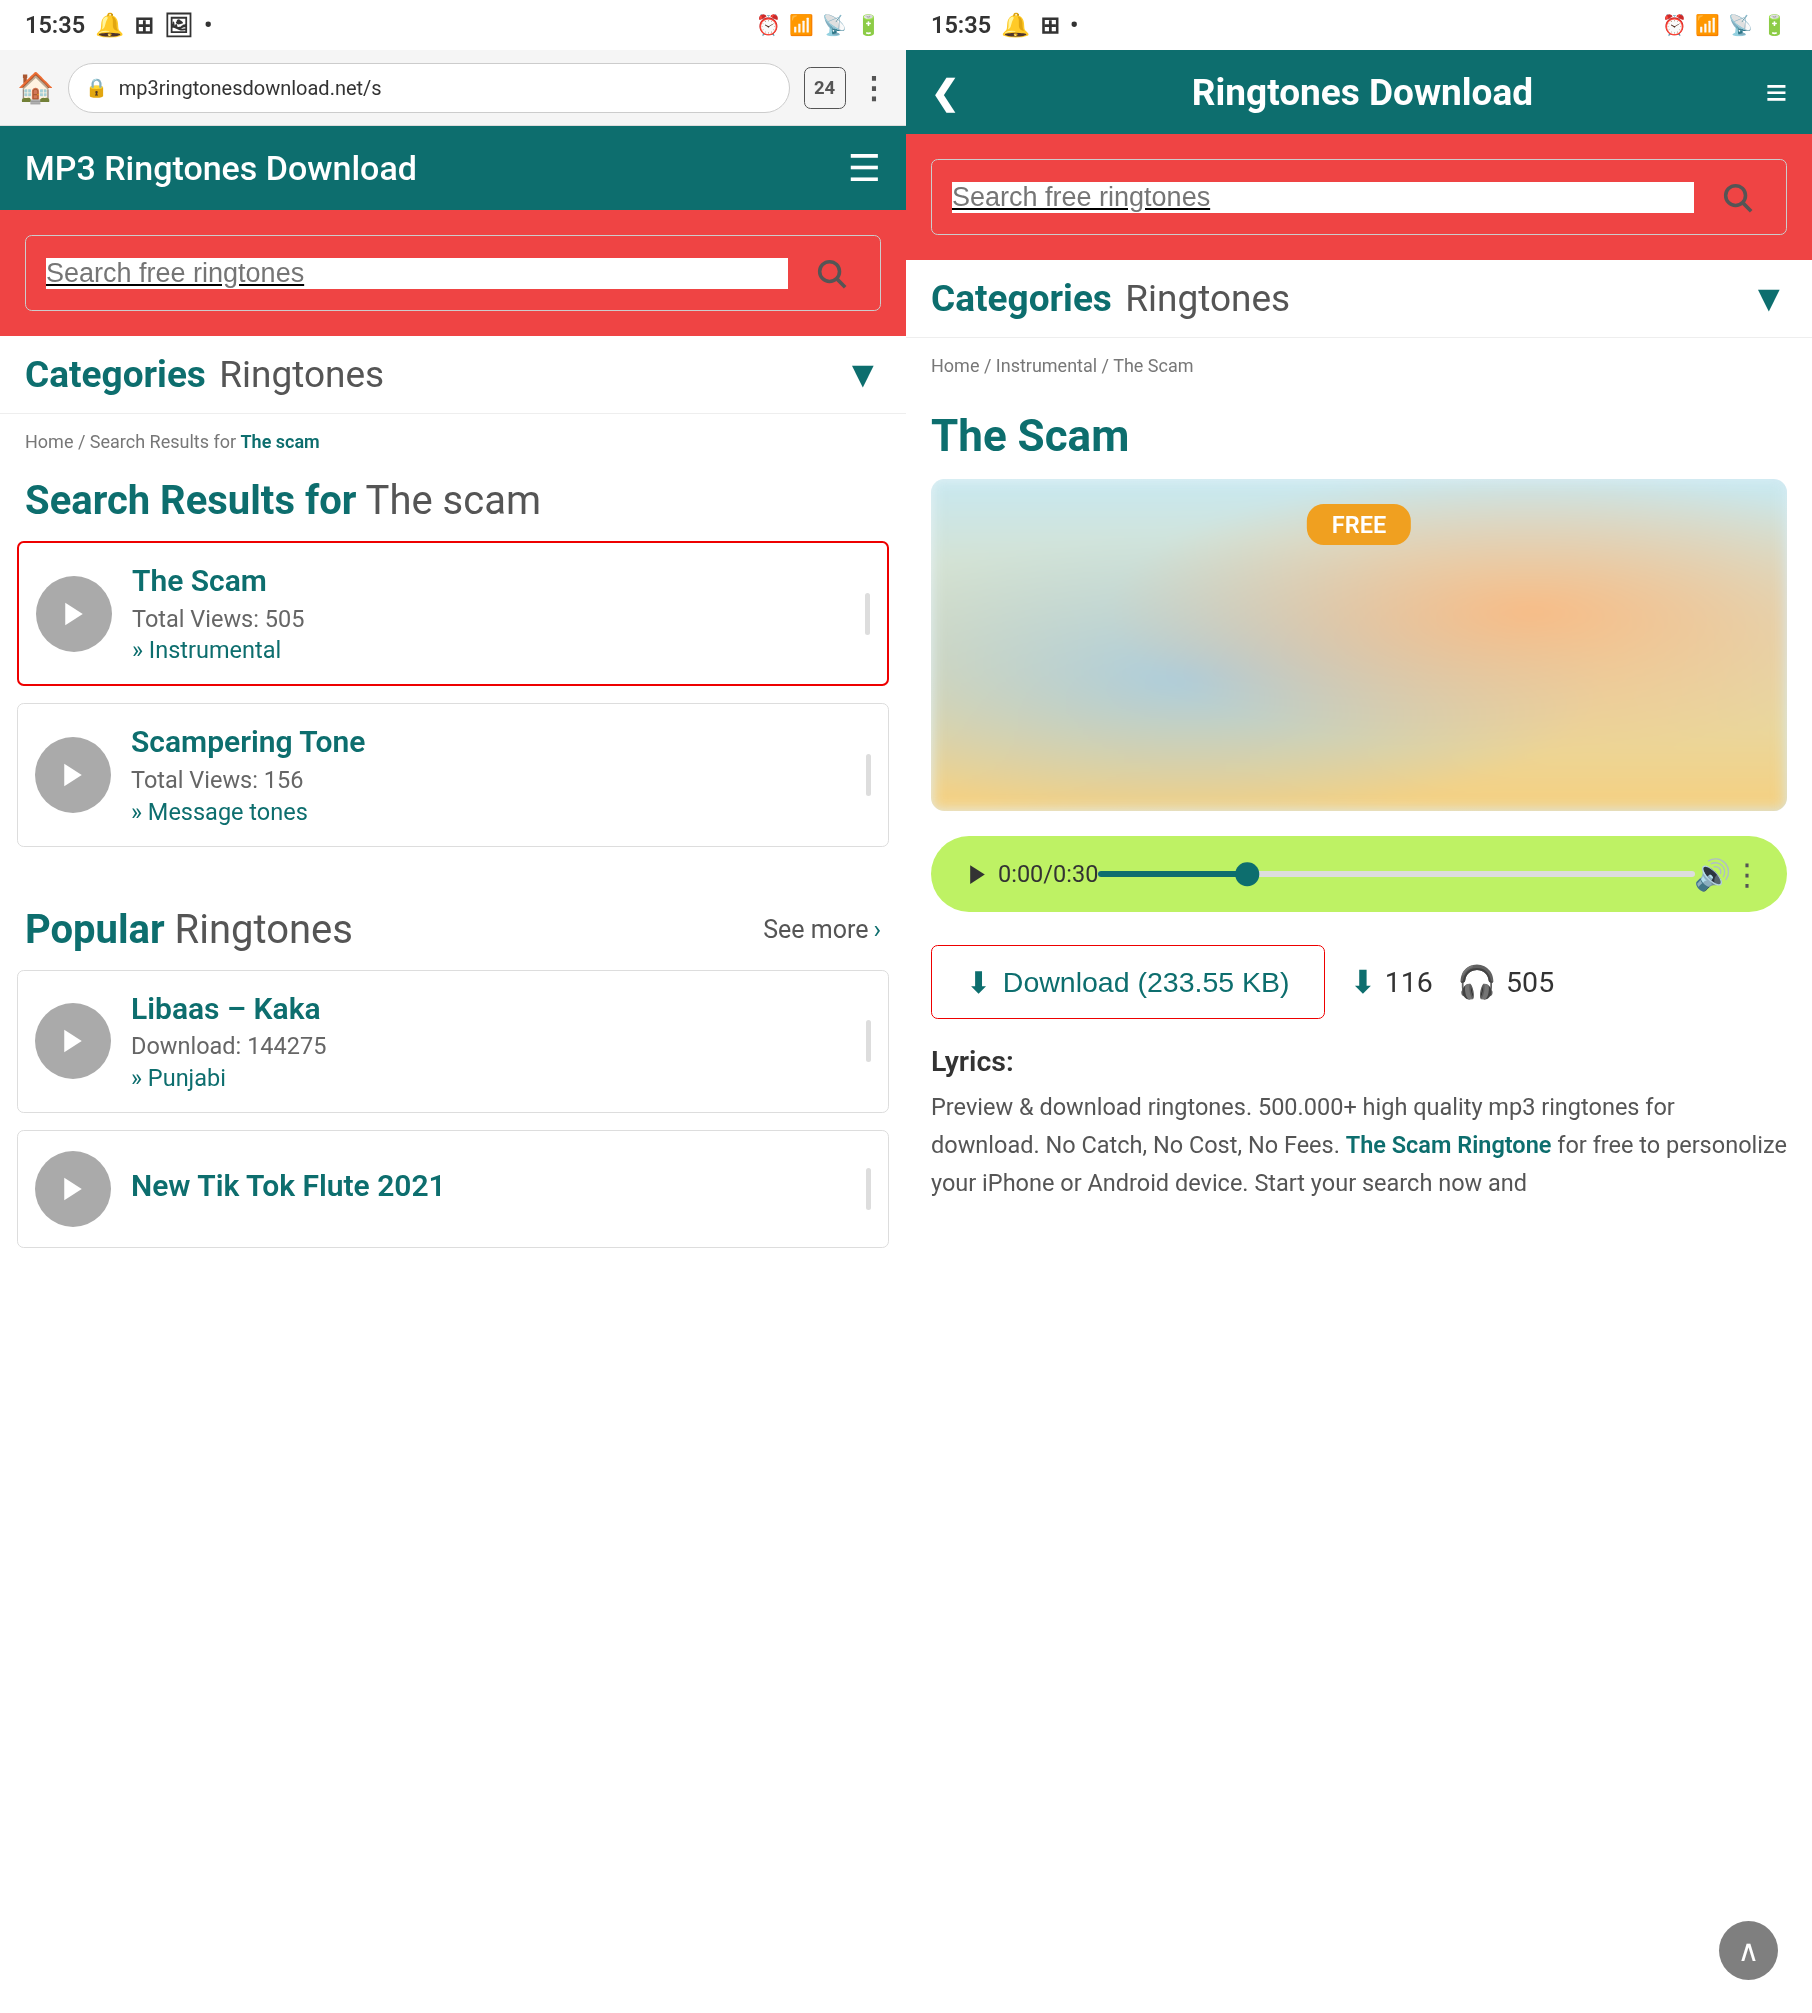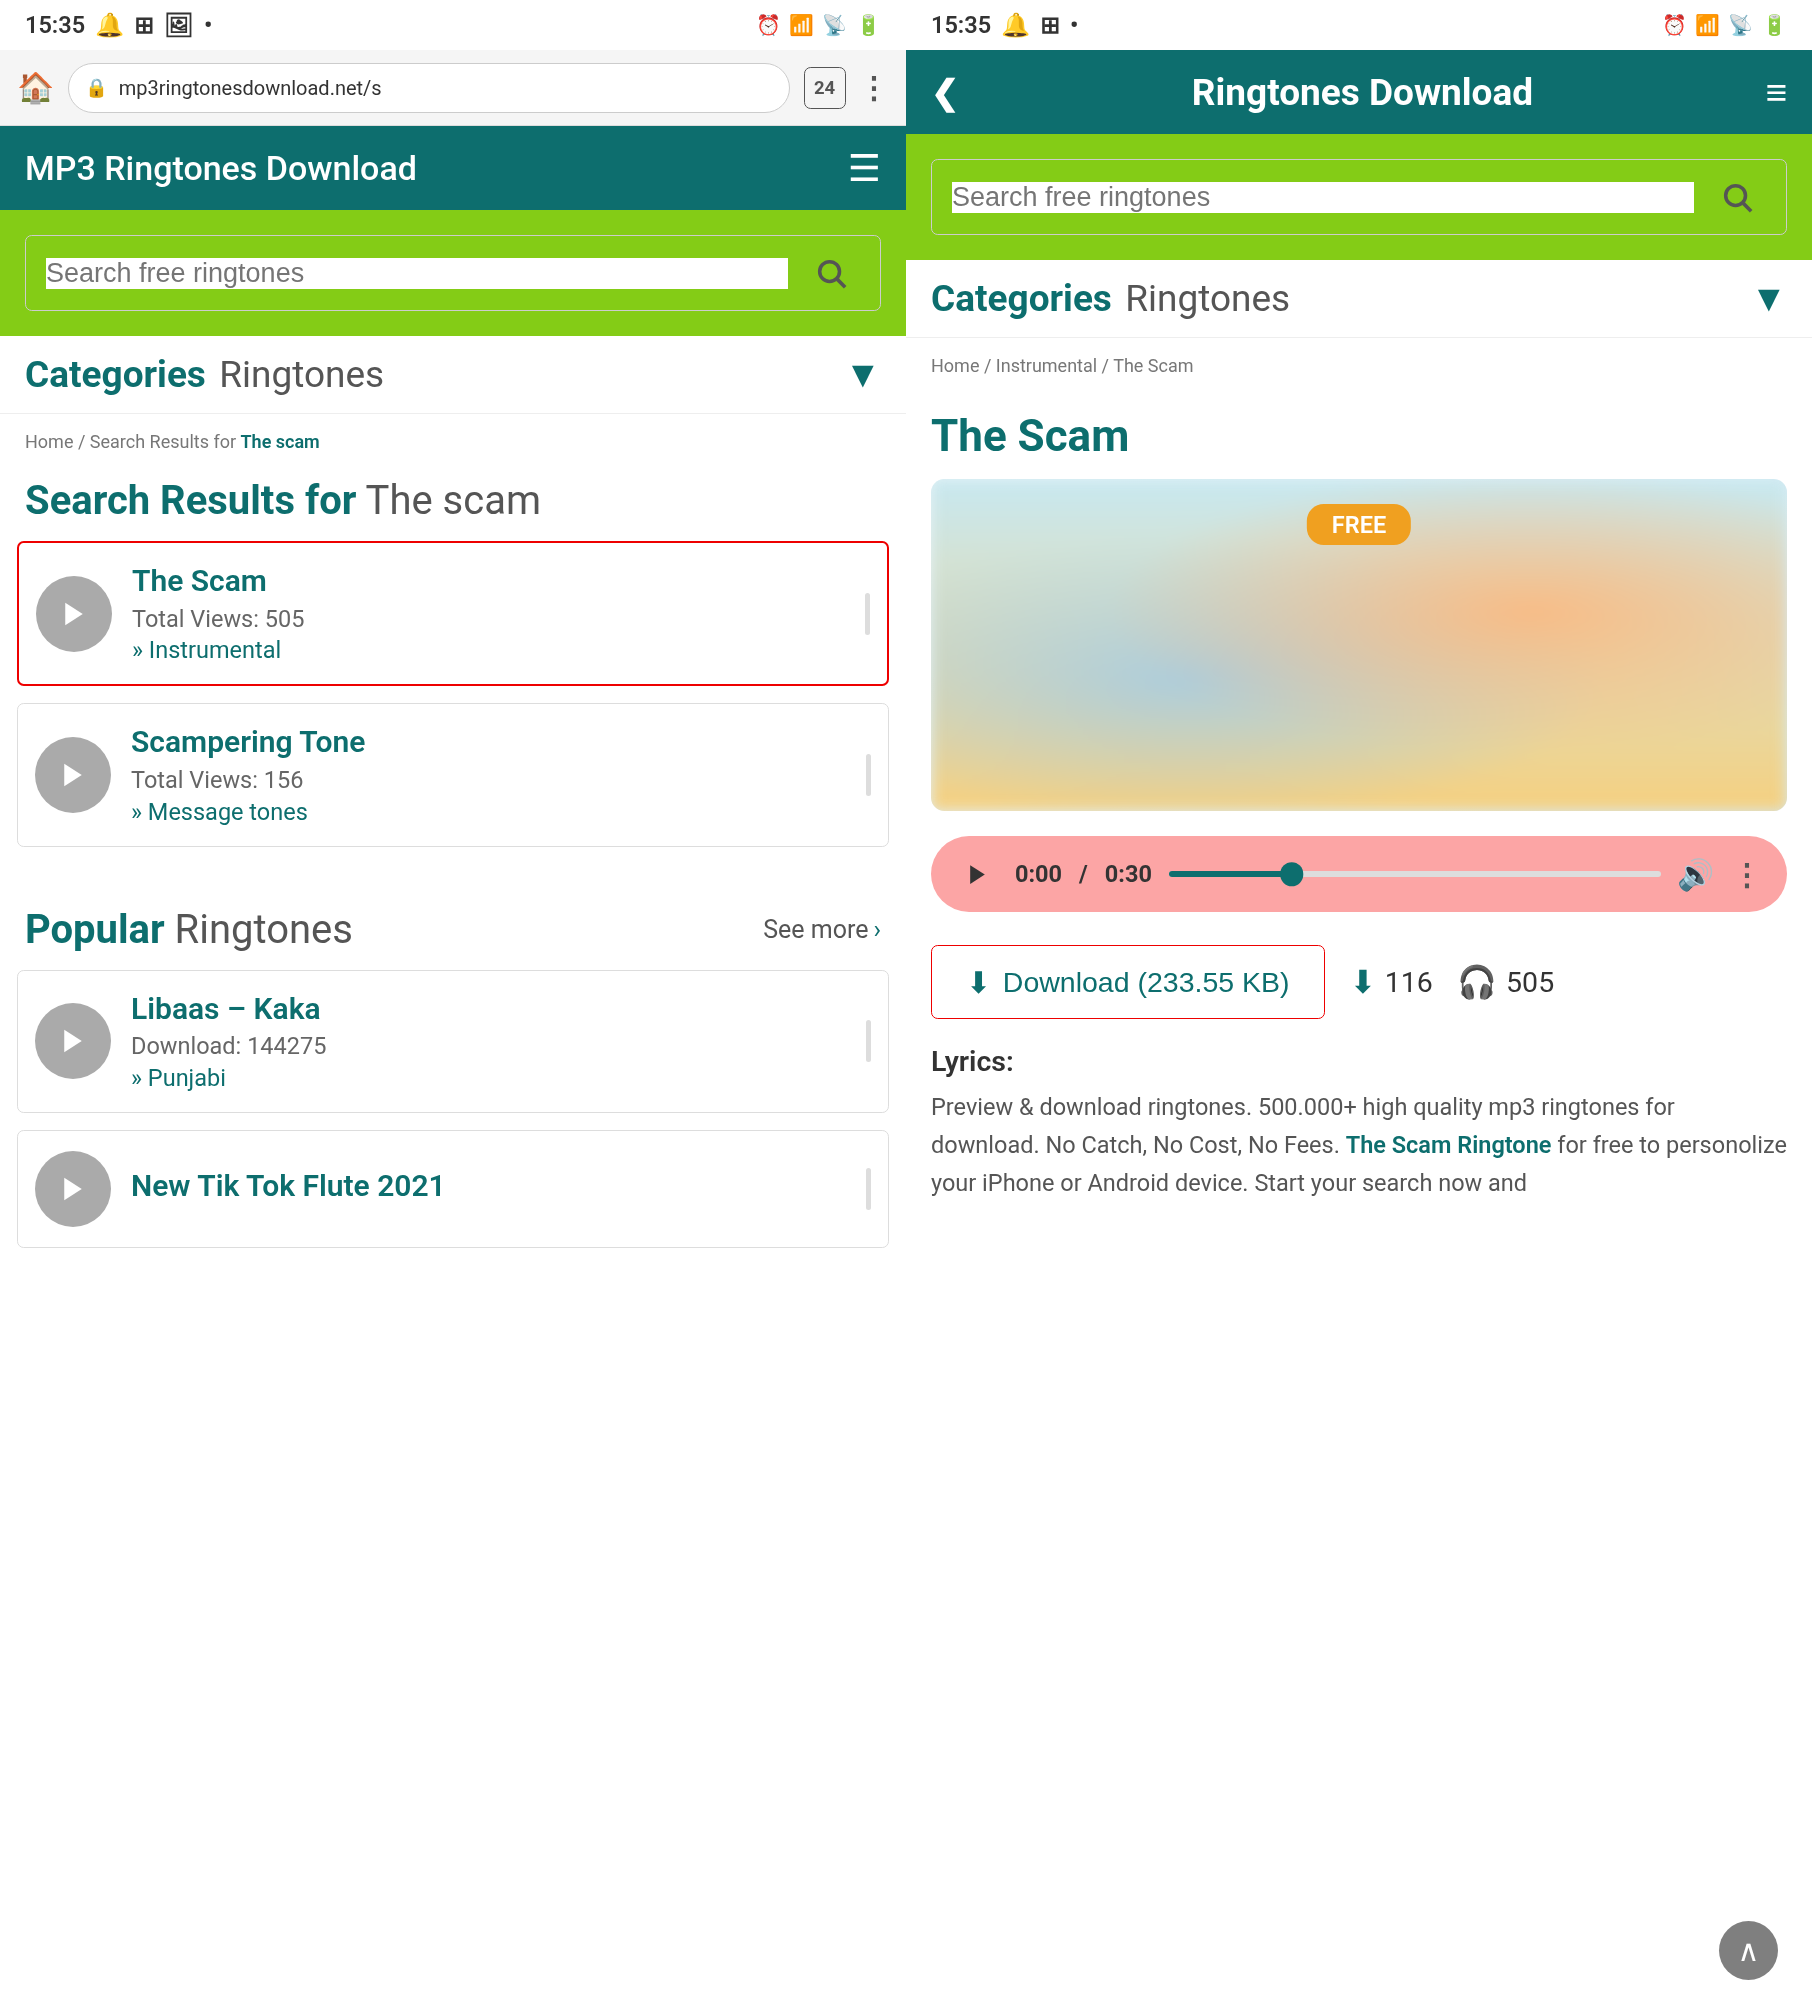--- a/index.html
+++ b/index.html
@@ -105,21 +105,22 @@
       justify-content: space-between;
       padding: 0 25px;
     }
     .back-arrow { color: #fff; font-size: 34px; font-weight: bold; }
     .right-app-title { color: #fff; font-size: 37px; font-weight: 700; }
     .right-header-menu { color: #fff; font-size: 37px; }
 
     
     .search-container {
       padding: 25px;
-      background: #84cc16;
+      background: #ef4444;
+      text-decoration: underline;
     }
     .search-box {
       width: 100%;
       height: 76px;
       border: 0.8px solid #ccc;
       border-radius: 6.7px;
       display: flex;
       align-items: center;
       padding: 0 20px;
       gap: 13.4px;
@@ -277,27 +278,25 @@
       padding: 13.4px 67px;
       border-radius: 34px;
       font-size: 27px;
       font-weight: 600;
       white-space: nowrap;
     }
 
     
     .audio-player {
       margin: 25px;
-      background: #fca5a5;
+      background: #bef264;
       border-radius: 42px;
       padding: 17px 25px;
       display: flex;
       align-items: center;
-      gap: 17px;
-      font-weight: bold;
     }
     .play-small {
       width: 42px; height: 42px;
       background: none; border: none; cursor: pointer;
       display: flex; align-items: center; justify-content: center;
     }
     .play-small svg { width: 25px; height: 25px; fill: #333; }
     .time-label { font-size: 23.5px; color: #333; white-space: nowrap; }
     .progress-bar {
       flex: 1; height: 6.7px;

